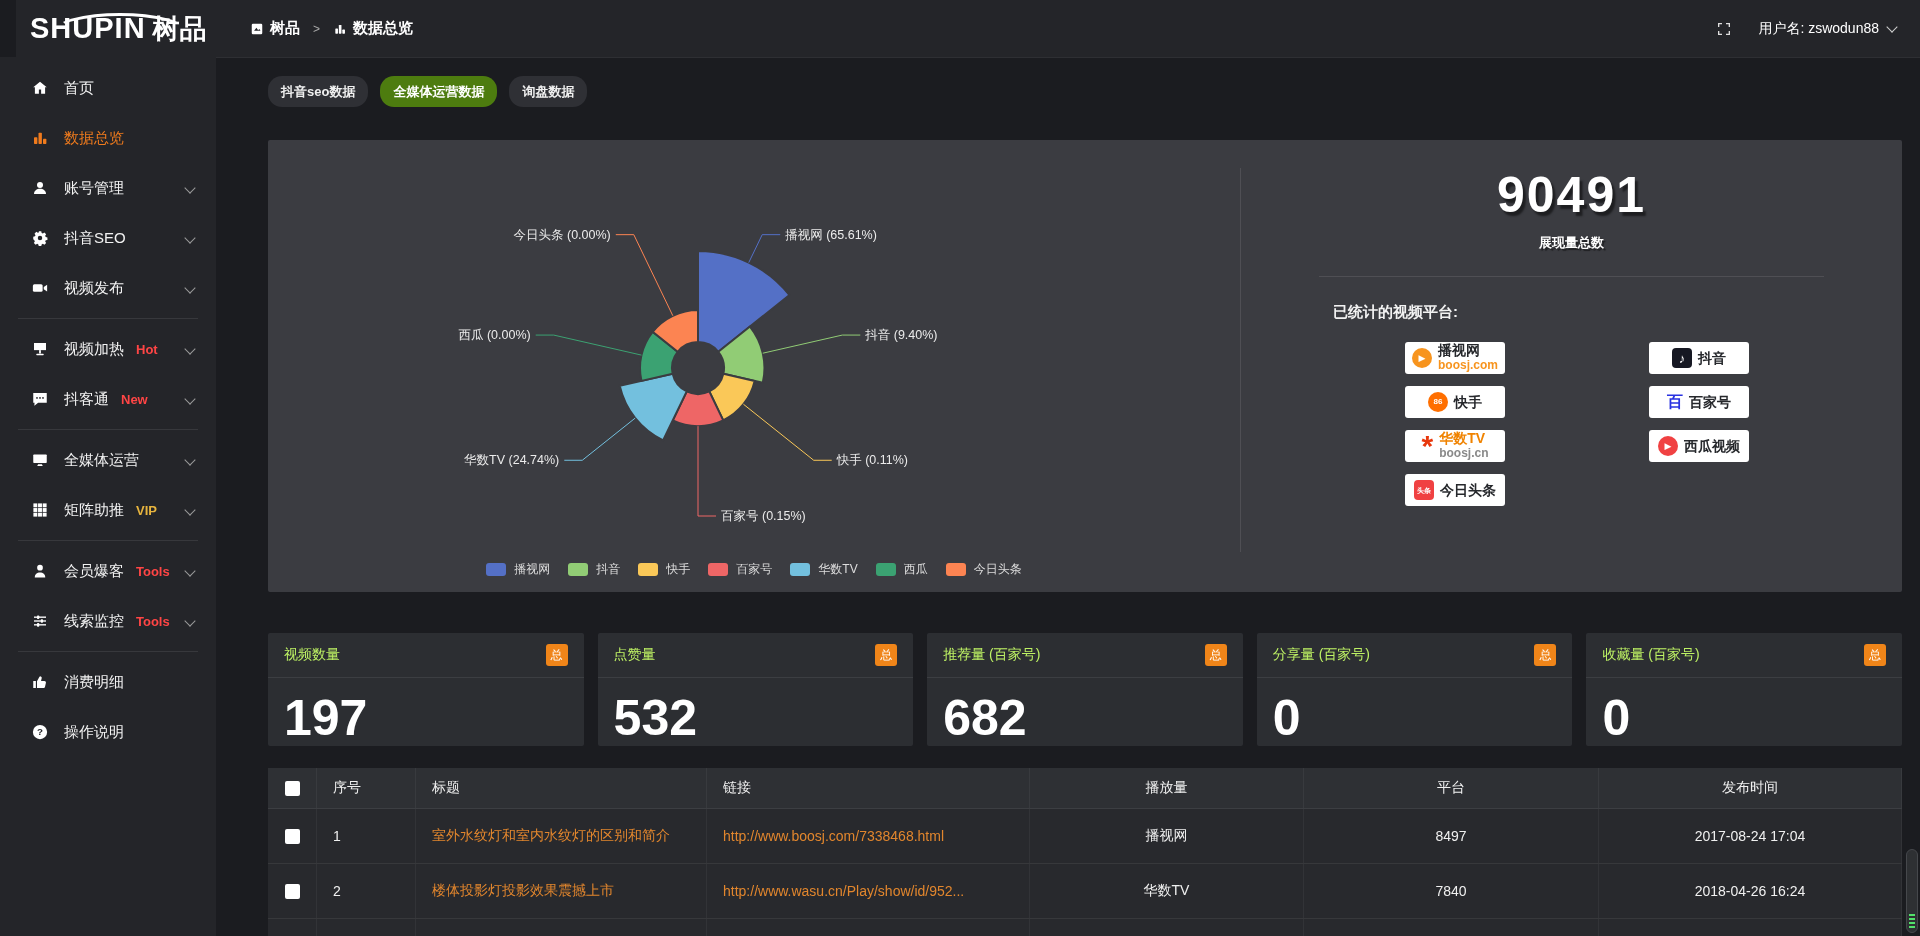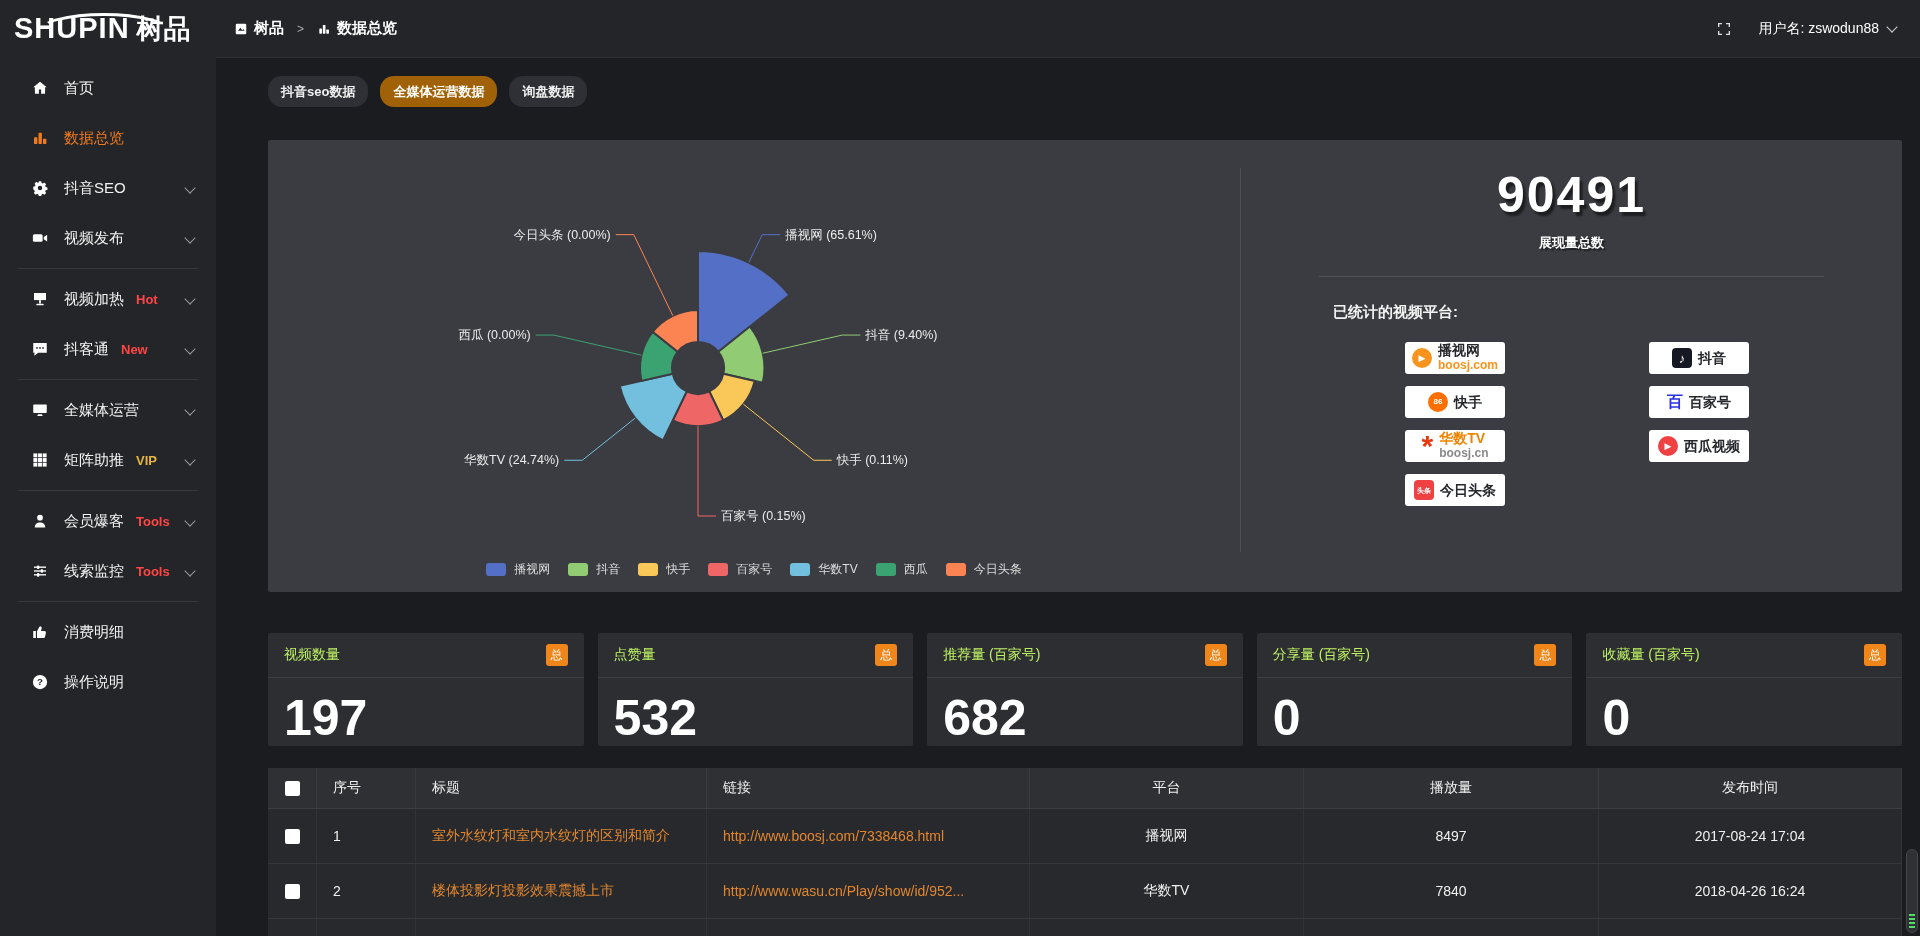--- a/index.html
+++ b/index.html
@@ -1,19 +1,19 @@
 <!DOCTYPE html>
 <html><head>
 <meta charset="utf-8">
 <style>
   html,body{margin:0;padding:0}
   body{width:1920px;height:936px;overflow:hidden;background:#1b1c20;
        font-family:"Liberation Sans","DejaVu Sans",sans-serif;color:#fff}
   
-  .topbar{position:fixed;top:0;left:0;right:0;height:57px;background:#242529;display:flex;align-items:center;z-index:10}
+  .topbar{position:fixed;top:0;left:16px;right:0;height:57px;background:#242529;display:flex;align-items:center;z-index:10}
   .logo{width:216px;box-sizing:border-box;padding-left:14px;display:flex;align-items:baseline;gap:7px;position:relative;cursor:pointer}
   .logo-arc{position:absolute;left:38px;top:2px;width:126px;height:30px;border:3px solid transparent;border-top:3px solid #fff;border-radius:50%}
   .logo-main{font-size:29px;font-weight:700;letter-spacing:1px}
   .logo-suffix{font-size:27px;font-weight:700}
   .breadcrumb{display:flex;align-items:center;gap:6px;margin-left:18px;font-size:15px;font-weight:700}
   .bc-icon{display:flex;align-items:center}
   .bc-icon svg{width:14px;height:14px}
   .bc-sep{color:#aaa;font-size:12px;font-weight:400;margin:0 7px}
   .topbar-right{margin-left:auto;display:flex;align-items:center;padding-right:24px;font-size:14px}
   .fs-icon{margin-right:26px;cursor:pointer;color:#ddd;display:flex}
@@ -31,21 +31,21 @@
   .s-badge.vip{color:#e7b43e}
   .s-chev{width:7px;height:7px;border-right:1.6px solid #9a9a9a;border-bottom:1.6px solid #9a9a9a;
           transform:rotate(45deg);margin-left:auto}
   .s-divider{height:1px;background:rgba(255,255,255,.09);margin:5px 18px}
   
   .main{position:absolute;left:216px;top:57px;right:0;bottom:0;background:#1b1c20;border-top:1px solid #2e2f33;
         padding:0 18px 0 52px;box-sizing:border-box;overflow:hidden}
   .tabs{display:flex;gap:12px;margin-top:18px}
   .tab{height:31px;padding:0 13px;background:#2f3035;color:#f0f0f0;font-size:13px;font-weight:700;
        border:none;border-radius:14px;display:flex;align-items:center;cursor:pointer;font-family:inherit}
-  .tab.active{background:#a16207;color:#fff}
+  .tab.active{background:#4d7c0f;color:#fff}
   
   .panel{position:relative;margin-top:33px;height:452px;background:#3b3c41;border-radius:2px}
   .chart-area{position:absolute;left:0;top:0;width:972px;height:452px}
   #chartSvg{position:absolute;left:0;top:0}
   .legend{position:absolute;left:0;right:0;bottom:14px;display:flex;justify-content:center;gap:18px;align-items:center}
   .legend-item{display:flex;align-items:center;gap:8px;font-size:12px;color:#ddd;cursor:pointer}
   .legend-swatch{width:20px;height:13px;border-radius:3px}
   .v-divider{position:absolute;left:972px;top:28px;bottom:40px;width:1px;background:rgba(255,255,255,.1)}
   .overview-right{position:absolute;left:973px;top:0;right:0;bottom:0}
   .big-number{margin-top:26px;text-align:center;font-size:50px;font-weight:700;letter-spacing:2px;
@@ -140,20 +140,30 @@
       </div>
       <div class="s-item active">
         <span class="s-icon">
           <svg viewBox="0 0 24 24" fill="currentColor">
             <rect x="4" y="11" width="4.5" height="9" rx="1"></rect>
             <rect x="10" y="5" width="4.5" height="15" rx="1"></rect>
             <rect x="16" y="13" width="4.5" height="7" rx="1"></rect>
           </svg>
         </span>
         <span class="s-label">数据总览</span>
+      </div>
+      <div class="s-item">
+        <span class="s-icon">
+          <svg viewBox="0 0 24 24" fill="currentColor">
+            <circle cx="12" cy="8" r="4"></circle>
+            <path d="M4 20c0-4.4 3.6-7 8-7s8 2.6 8 7z"></path>
+          </svg>
+        </span>
+        <span class="s-label">账号管理</span>
+        <span class="s-chev"></span>
       </div>
       <div class="s-item">
         <span class="s-icon">
           <svg viewBox="0 0 24 24" fill="currentColor">
             <path fill-rule="evenodd" d="M10.3 3h3.4l.5 2.3 1.6.7 2-1.3 2.4 2.4-1.3 2 .7 1.6 2.3.5v3.4l-2.3.5-.7 1.6 1.3 2-2.4 2.4-2-1.3-1.6.7-.5 2.3h-3.4l-.5-2.3-1.6-.7-2 1.3-2.4-2.4 1.3-2-.7-1.6L3 13.7v-3.4l2.3-.5.7-1.6-1.3-2 2.4-2.4 2 1.3 1.6-.7zM12 9a3 3 0 1 0 0 6 3 3 0 0 0 0-6z"></path>
           </svg>
         </span>
         <span class="s-label">抖音SEO</span>
         <span class="s-chev"></span>
       </div>
@@ -430,22 +440,22 @@
       </section>
 
     <section class="table-wrap" id="tableWrap">
         <div class="t-row head">
           <div class="t-cell cbx">
             <span class="checkbox"></span>
           </div>
           <div class="t-cell ">序号</div>
           <div class="t-cell ">标题</div>
           <div class="t-cell ">链接</div>
+          <div class="t-cell center">播放量</div>
           <div class="t-cell center">平台</div>
-          <div class="t-cell center">播放量</div>
           <div class="t-cell center">发布时间</div>
         </div>
         <div class="t-row">
           <div class="t-cell cbx">
             <span class="checkbox"></span>
           </div>
           <div class="t-cell">1</div>
           <div class="t-cell title">室外水纹灯和室内水纹灯的区别和简介</div>
           <div class="t-cell link">http://www.boosj.com/7338468.html</div>
           <div class="t-cell center">播视网</div>

